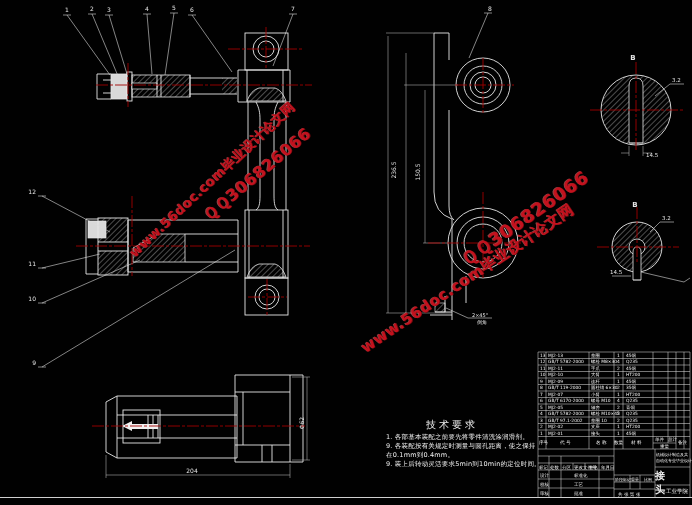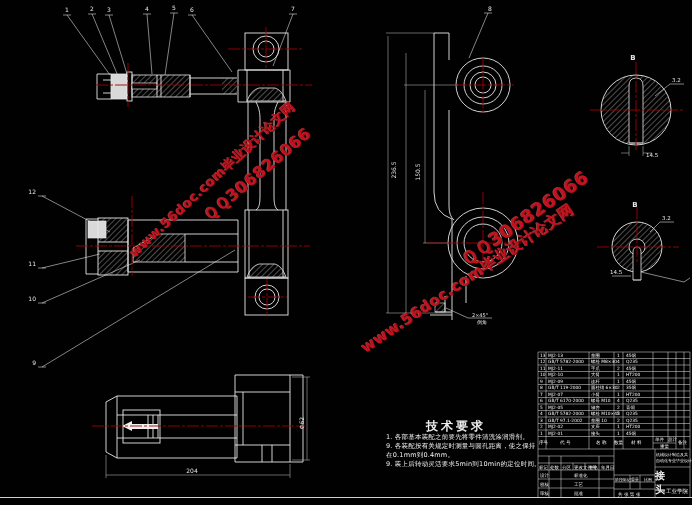--- a/index.html
+++ b/index.html
@@ -8,21 +8,21 @@
   svg{position:absolute;left:0;top:0;}
   .w{stroke:#e8e8e8;stroke-width:0.9;fill:none;}
   .w2{stroke:#dcdcdc;stroke-width:0.6;fill:none;}
   .dim{stroke:#bdbdbd;stroke-width:0.55;fill:none;}
   .tl{stroke:#d6d6d6;stroke-width:0.55;fill:none;}
   .r{stroke:#a20000;stroke-width:0.9;fill:none;}
   text{fill:#e6e6e6;}
   .wm{position:absolute;font-weight:bold;color:#c3121e;white-space:nowrap;
       text-shadow:0.6px 0.6px 0 #70090e, -0.6px -0.6px 0 rgba(255,130,130,.55);
       transform-origin:0 50%;letter-spacing:0.5px;}
-  .tech-title{position:absolute;font-size:12px;font-weight:bold;letter-spacing:3px;}
+  .tech-title{position:absolute;font-size:10px;font-weight:normal;letter-spacing:3px;}
   .tech-line{position:absolute;font-size:6.5px;line-height:8.8px;white-space:nowrap;letter-spacing:0.2px;color:#f2f2f2;}
   .tb{position:absolute;font-size:4.5px;line-height:5px;white-space:nowrap;color:#f2f2f2;}
   .bom-head span{position:absolute;font-size:4.6px;color:#f5f5f5;white-space:nowrap;}
   #bom-rows{position:absolute;left:538px;top:352px;width:152px;height:85px;}
   .bom-row{position:absolute;left:0;width:152px;height:6.5px;}
   .bom-row span{position:absolute;top:0.6px;font-size:4.4px;line-height:5px;color:#f5f5f5;white-space:nowrap;}
   .part-name{position:absolute;left:655px;top:469px;width:35px;text-align:left;
              font-size:10px;font-weight:bold;letter-spacing:4px;}
   .school{position:absolute;left:655px;top:488px;width:35px;text-align:center;font-size:5.5px;}
   .proj{position:absolute;left:656px;font-size:4px;width:34px;color:#f0f0f0;white-space:nowrap;}

